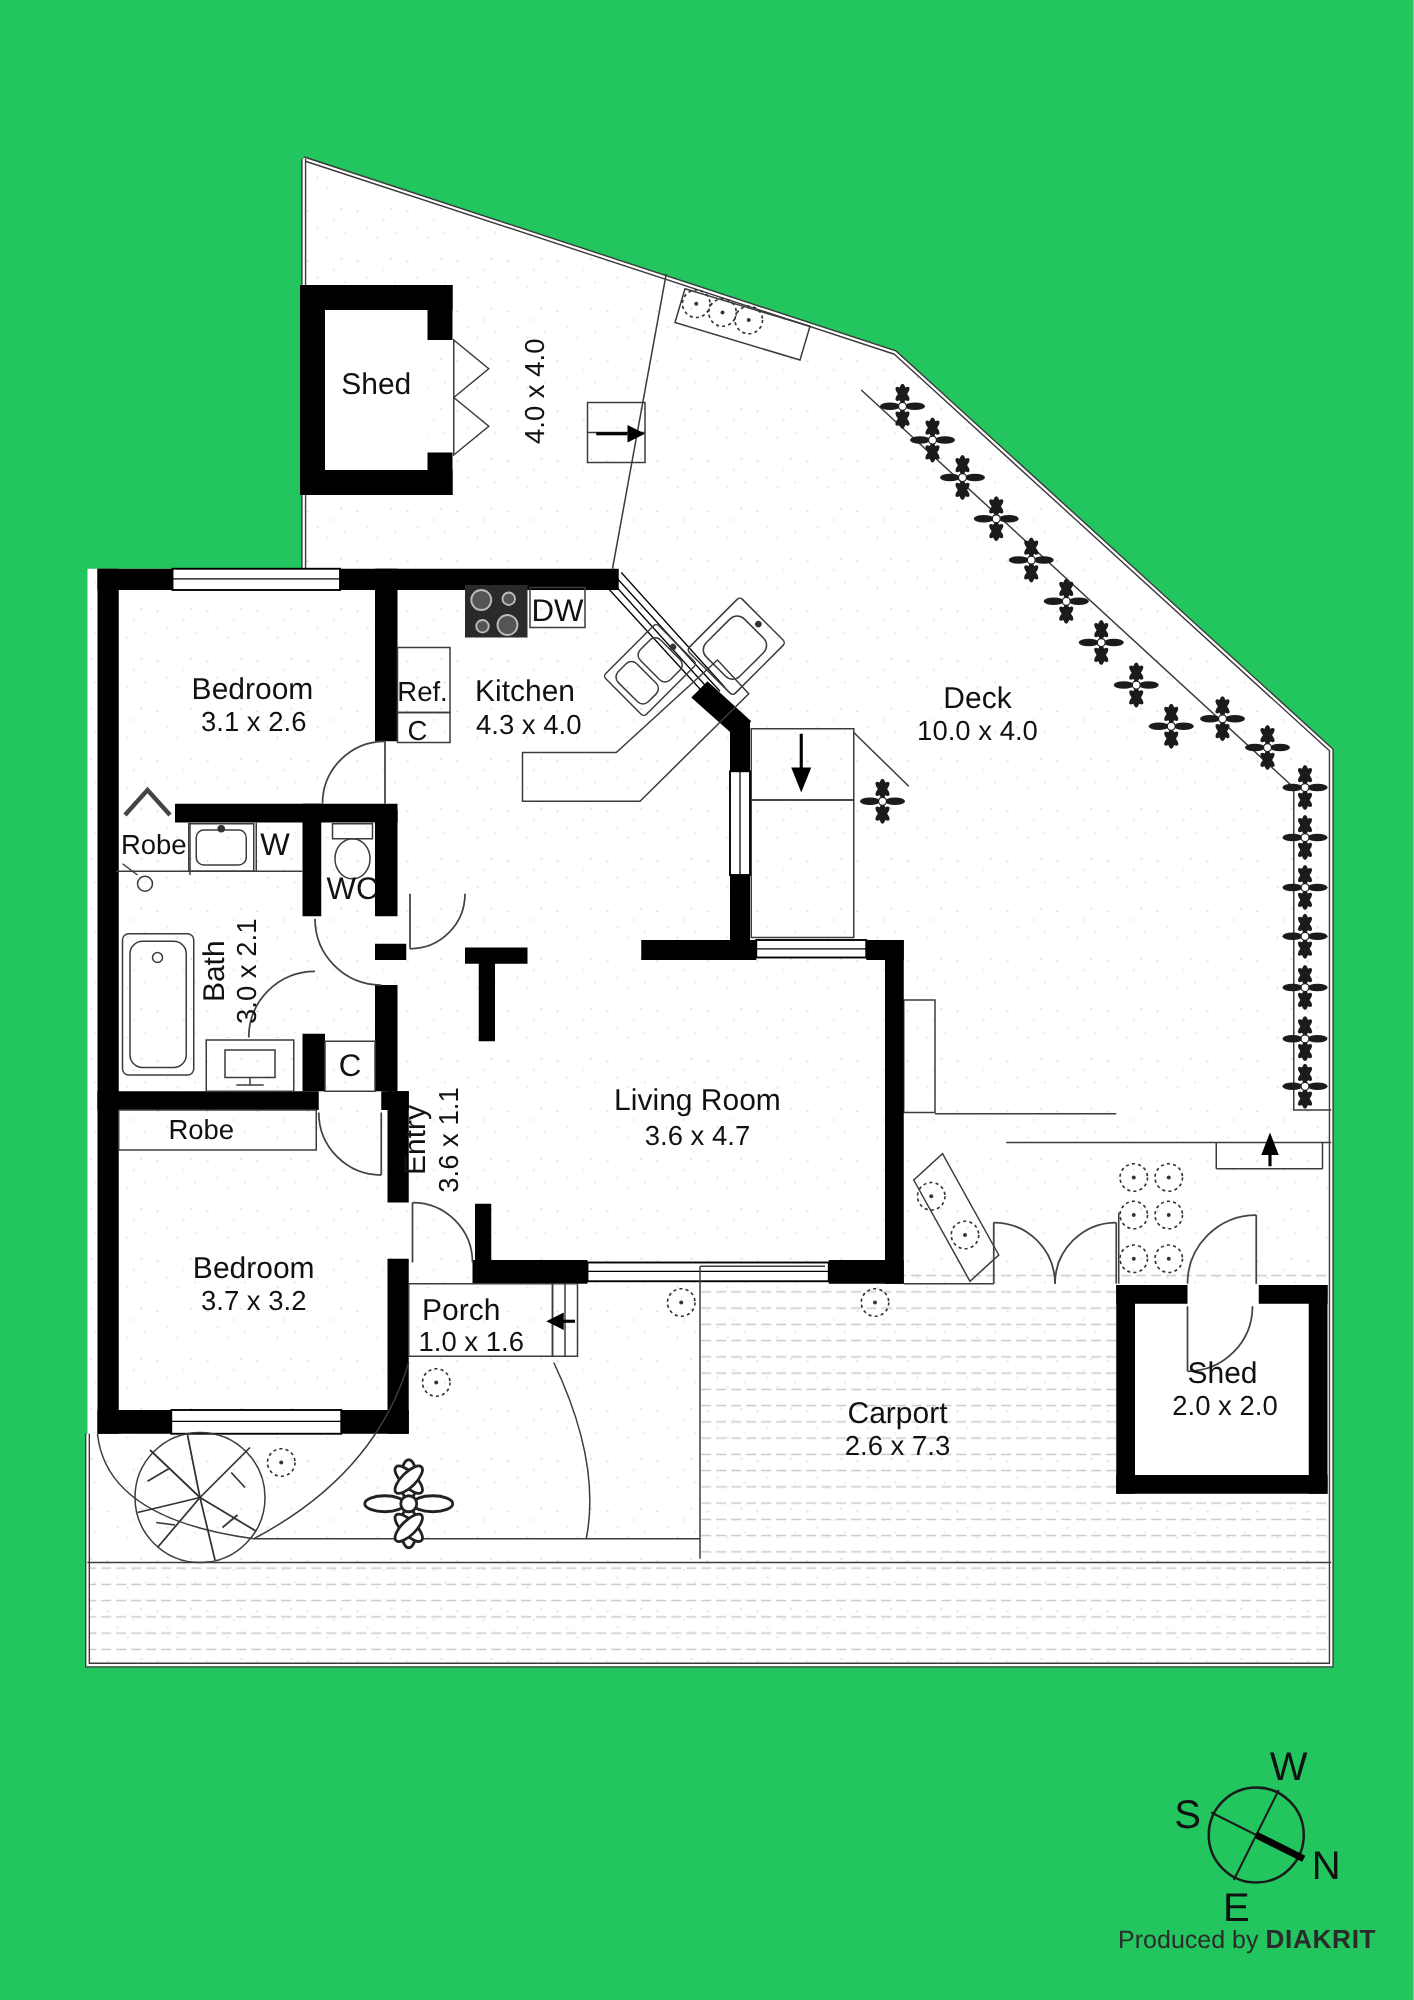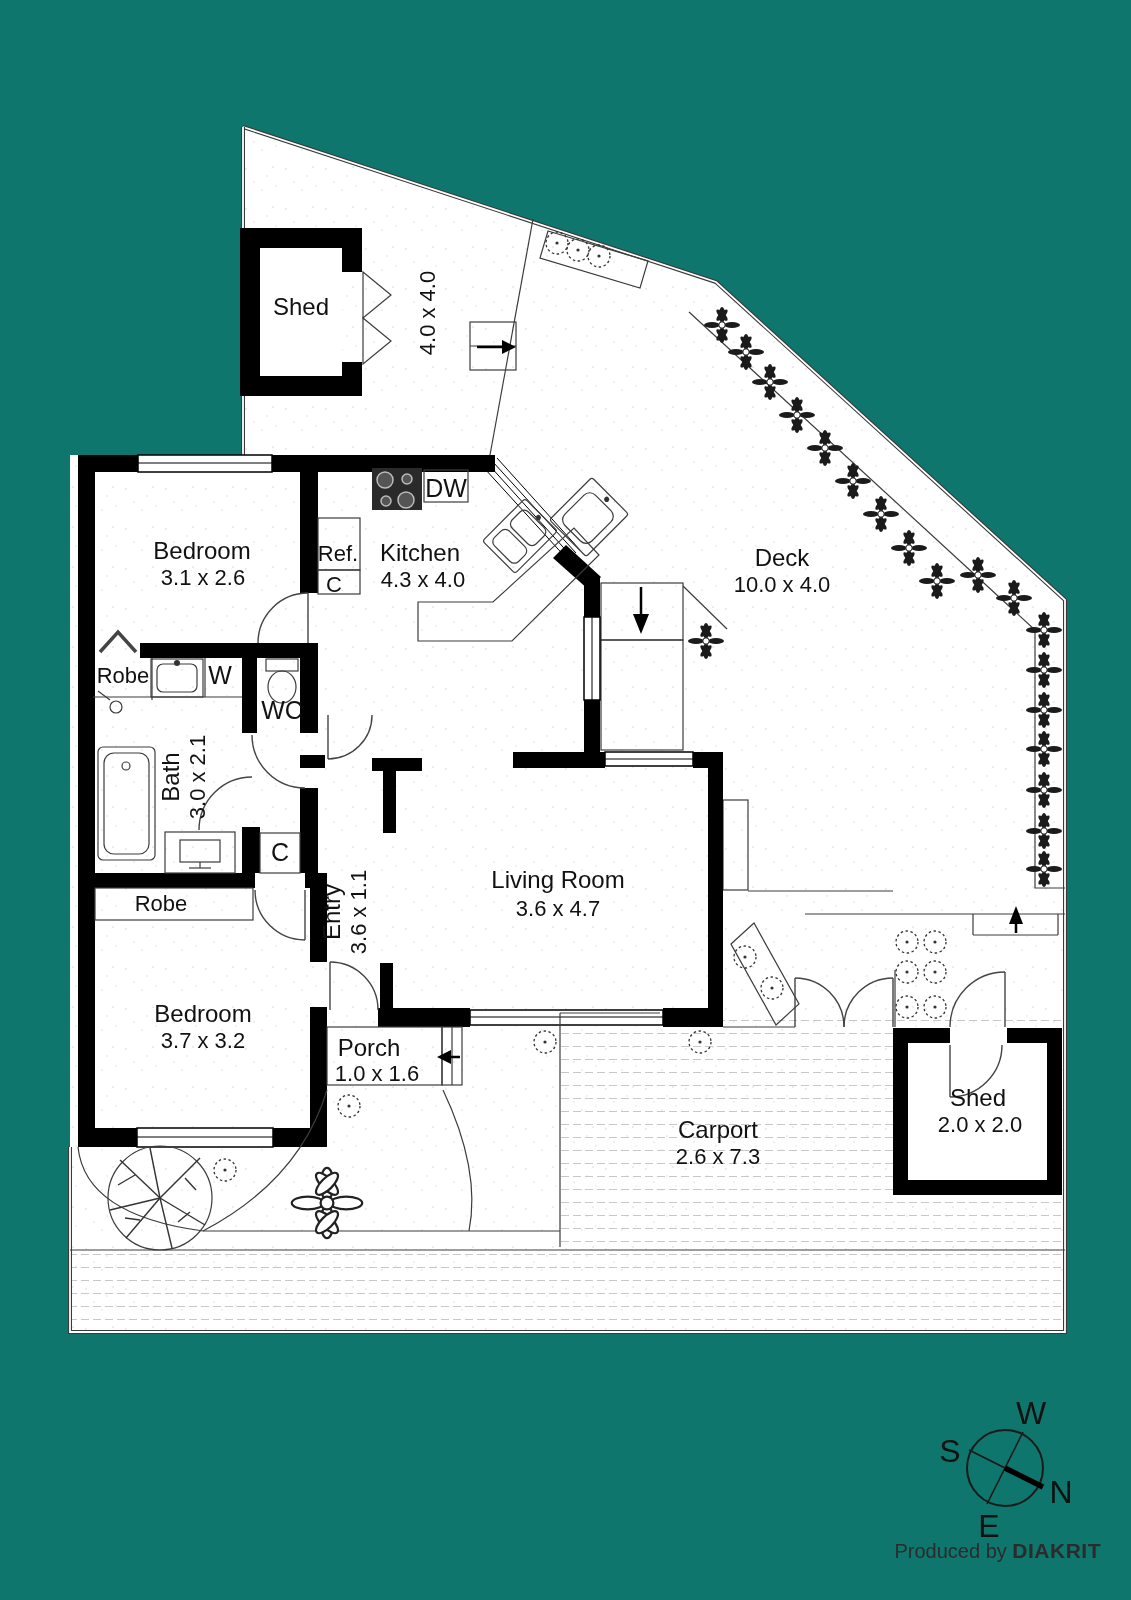--- a/index.html
+++ b/index.html
@@ -1,16 +1,16 @@
 <!DOCTYPE html>
 <html><head>
 <meta charset="utf-8">
 <style>
   html,body{margin:0;padding:0;background:#fff;}
-  .page{position:relative;width:1131px;height:1600px;background:#0f766e;overflow:hidden;}
+  .page{position:relative;width:1131px;height:1600px;background:#22c55e;overflow:hidden;}
   svg{display:block;}
   text{font-family:"Liberation Sans","DejaVu Sans",sans-serif;fill:#111;}
   .rname{font-size:24px;}
   .rdim{font-size:22px;}
   .fix{font-size:22px;}
   .fixbig{font-size:25px;}
   .shedname{font-size:24px;}
   .compass-letter{font-size:32px;}
   .footer{font-size:20px;fill:#2b2b2b;}
   .footer-brand{font-weight:bold;font-size:21px;letter-spacing:.5px;}

